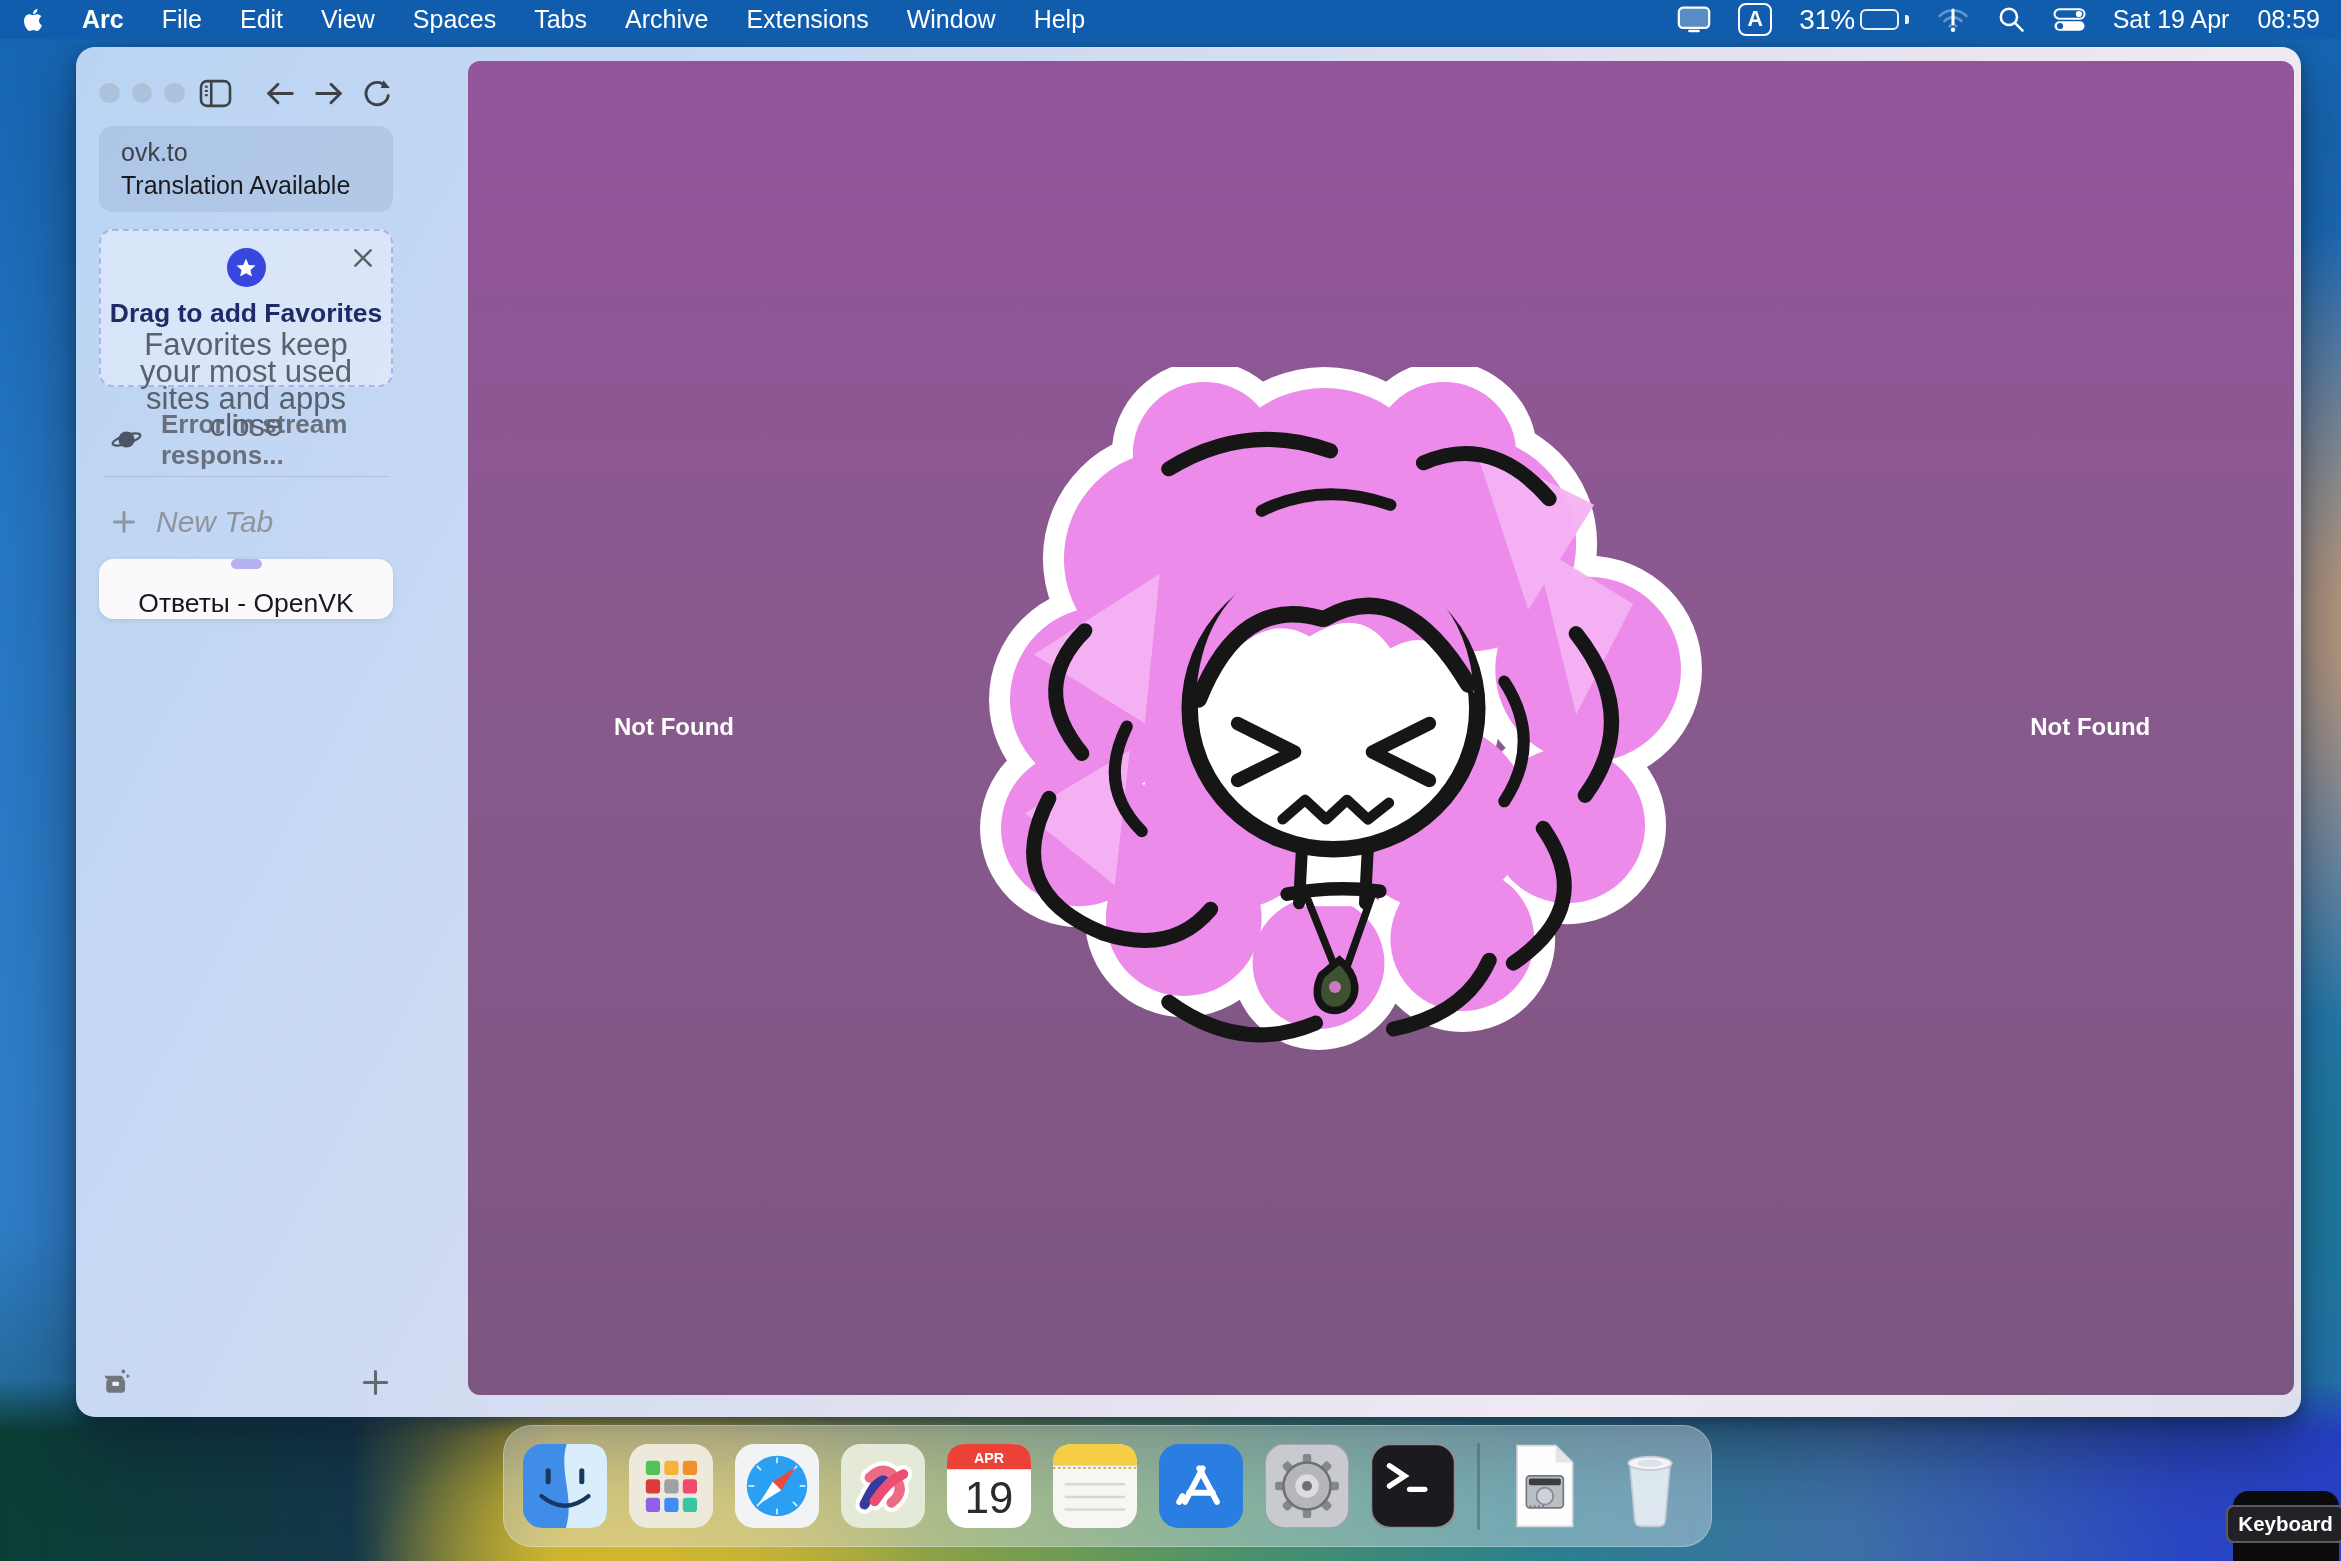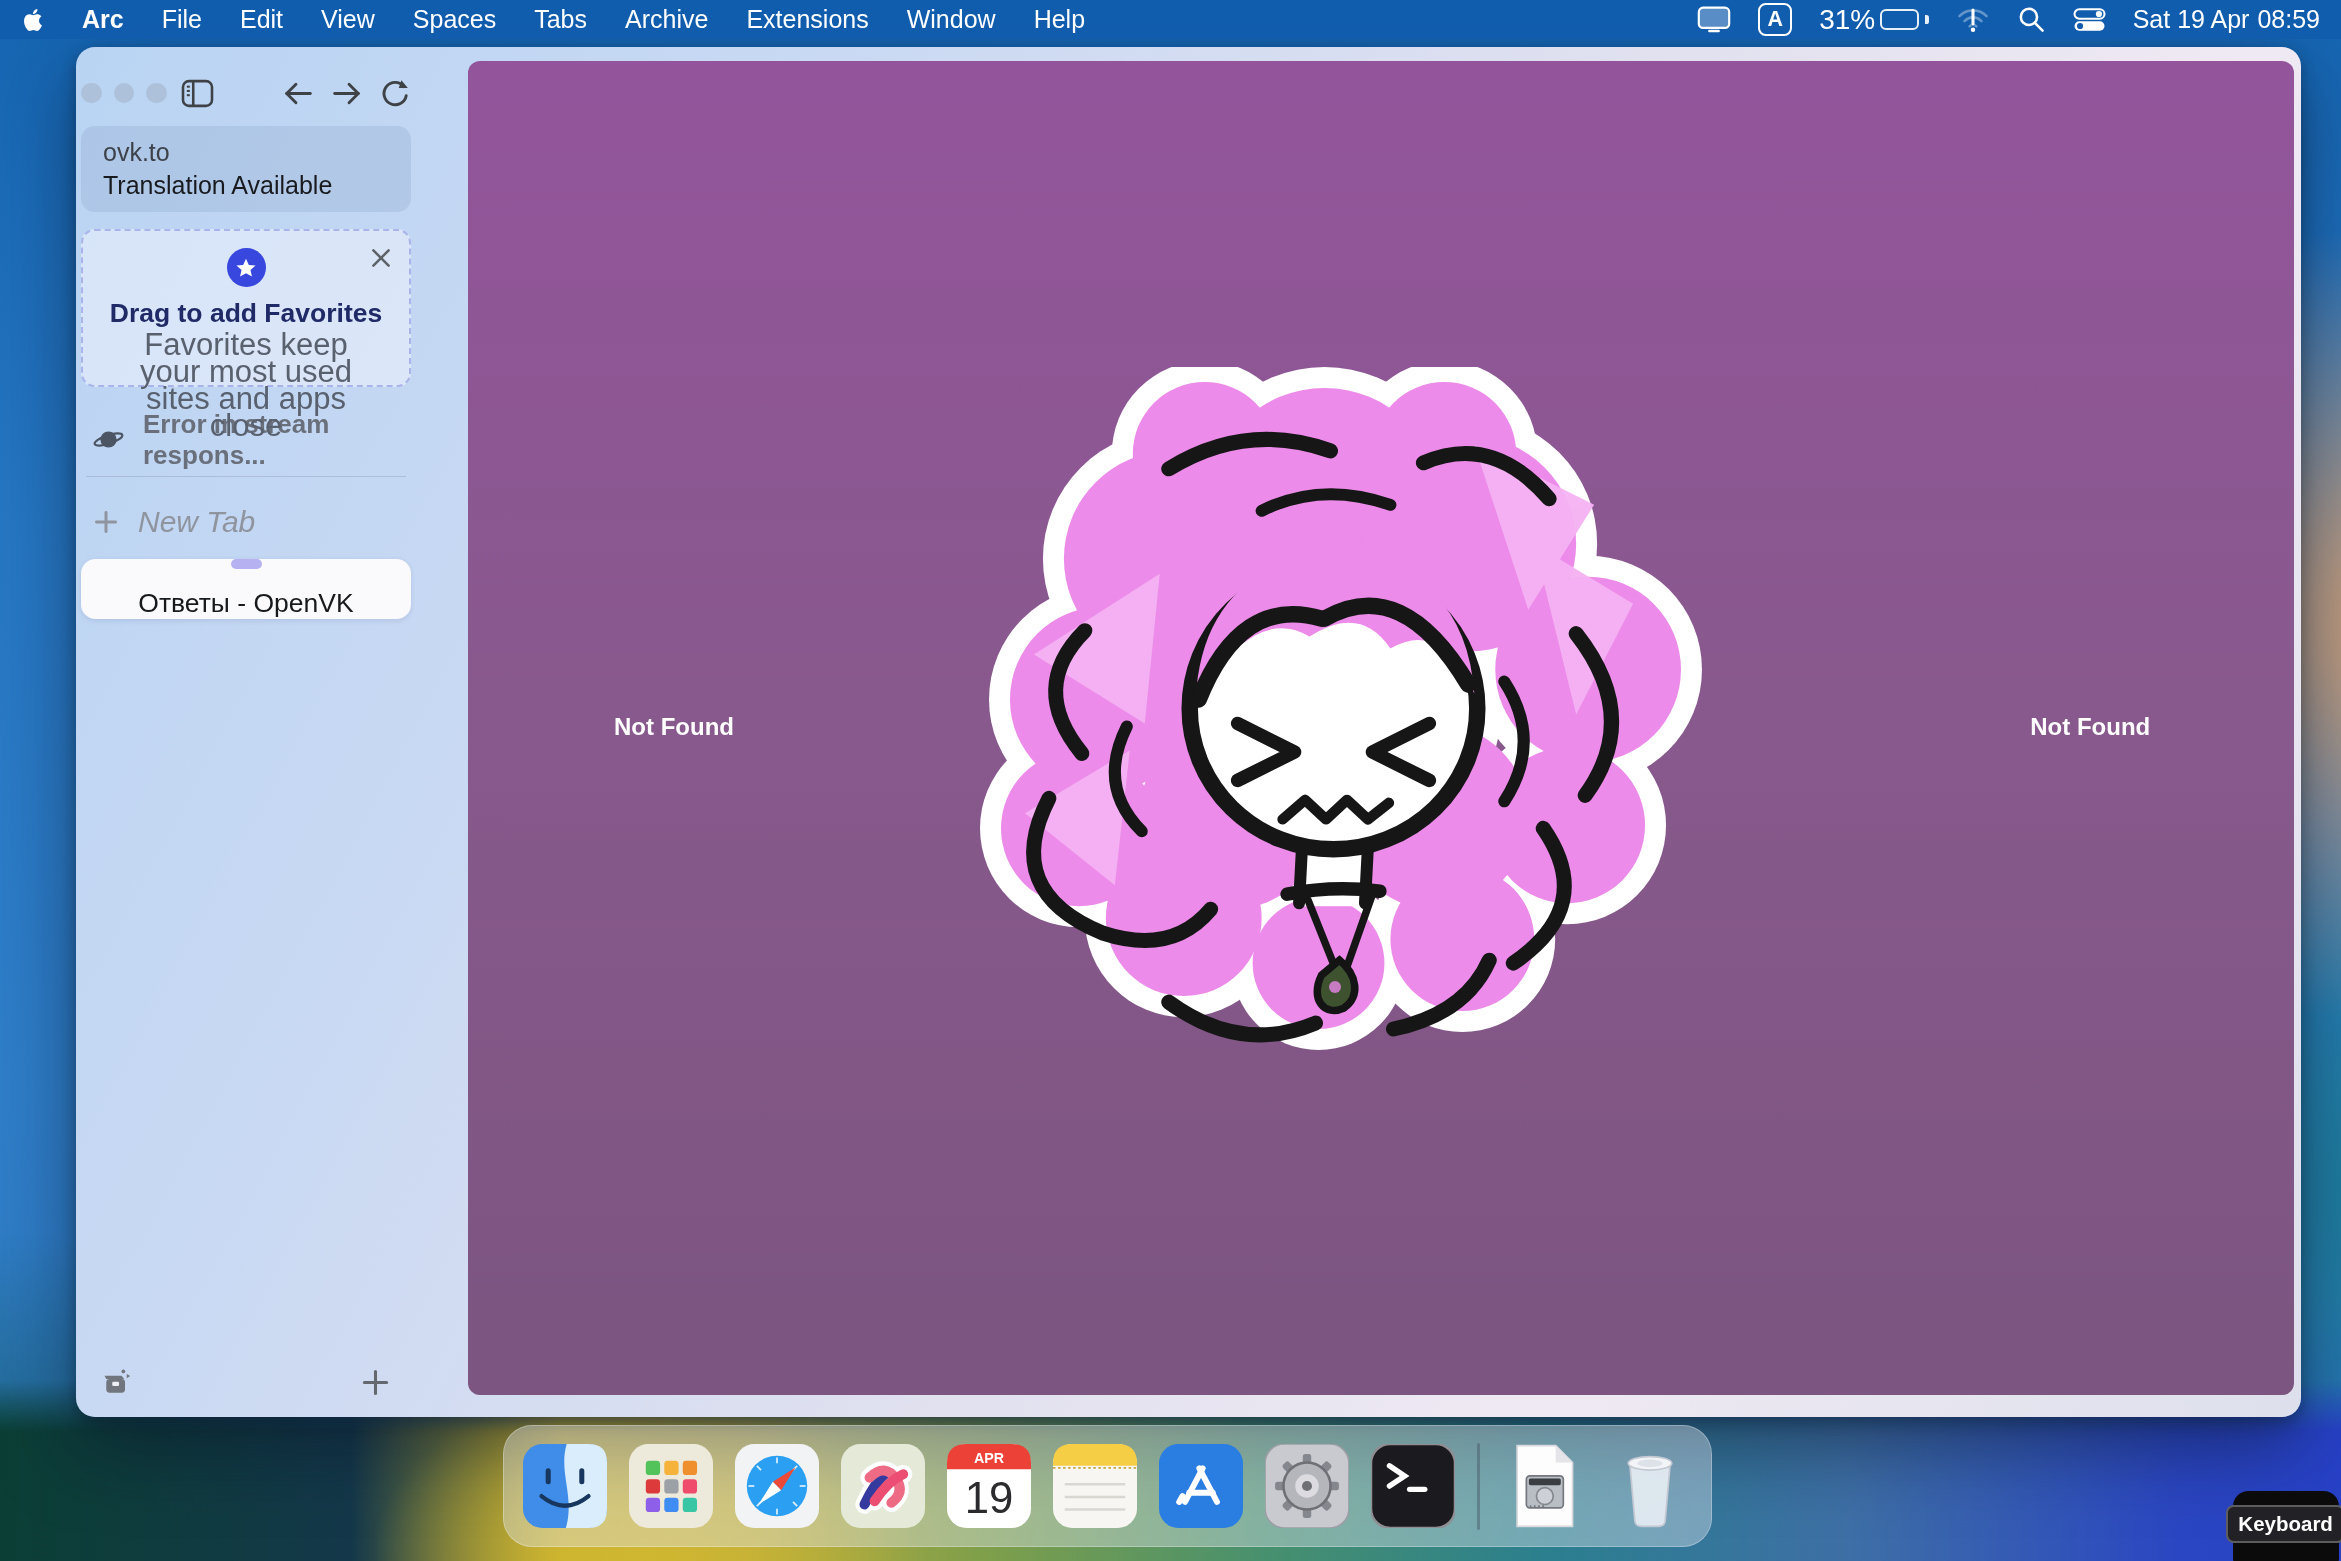--- a/index.html
+++ b/index.html
@@ -30,27 +30,27 @@
   #menubar .mitem { font-weight:400; cursor:default; }
   #menubar .right { margin-left:auto; display:flex; align-items:center; gap:27px; }
   #menubar .sicon { display:flex; align-items:center; }
   .kbd-layout { width:34px; height:33px; border:2.6px solid #fff; border-radius:7.7px;
     display:flex; align-items:center; justify-content:center; font-size:21.4px; font-weight:600; }
   .battery { display:flex; align-items:center; gap:5.1px; }
   .battery .pct { font-size:28px; }
   .batt-body { width:39px; height:20.5px; border:2.1px solid rgba(255,255,255,.9); border-radius:6px; padding:2.6px; }
   .batt-fill { width:31%; height:100%; background:#fff; border-radius:2.6px; }
   .batt-nub { width:3.4px; height:8.6px; background:rgba(255,255,255,.9); border-radius:0 2.6px 2.6px 0; margin-left:0.9px; }
-  .datetime { display:flex; gap:8px; font-size:25px; }
+  .datetime { display:flex; gap:28px; font-size:25px; }
 
   
   #window { position:absolute; left:76px; top:47px; width:2225px; height:1370px; border-radius:19px;
     background:linear-gradient(118deg,#b9d4f3 0%,#c9d9f3 26%,#e2e1ef 55%,#efe9f3 74%,#dde0ec 100%);
     box-shadow:0 29px 77px rgba(8,18,38,.5), 0 5.1px 15.4px rgba(0,0,0,.3); }
-  #sidebar { position:absolute; left:0; top:0; width:340px; height:100%; padding:0 5px; }
+  #sidebar { position:absolute; left:0; top:0; width:340px; height:100%; padding:0 23px; }
   .nav-row { display:flex; align-items:center; margin-top:27px; height:38px; gap:13.7px; }
   .tl { width:20.5px; height:20.5px; border-radius:50%; background:#aec1da; }
   .tl + .tl { margin-left:-1.7px; }
   .nav-btn { display:flex; align-items:center; justify-content:center; width:34px; height:34px; }
   .spacer { flex:1; }
   .urlbar { margin-top:13.7px; background:rgba(128,148,190,.22); border-radius:13.7px; padding:10.3px 22px; }
   .urlbar .domain { font-size:25px; color:#3c414a; line-height:33px; }
   .urlbar .tstatus { font-size:25px; color:#181a1e; line-height:33px; }
   .fav-card { position:relative; margin-top:17px; height:158px; border:2.6px dashed #aab4ea; border-radius:13.7px;
     background:rgba(238,242,252,.55); text-align:center; padding-top:17px; }

